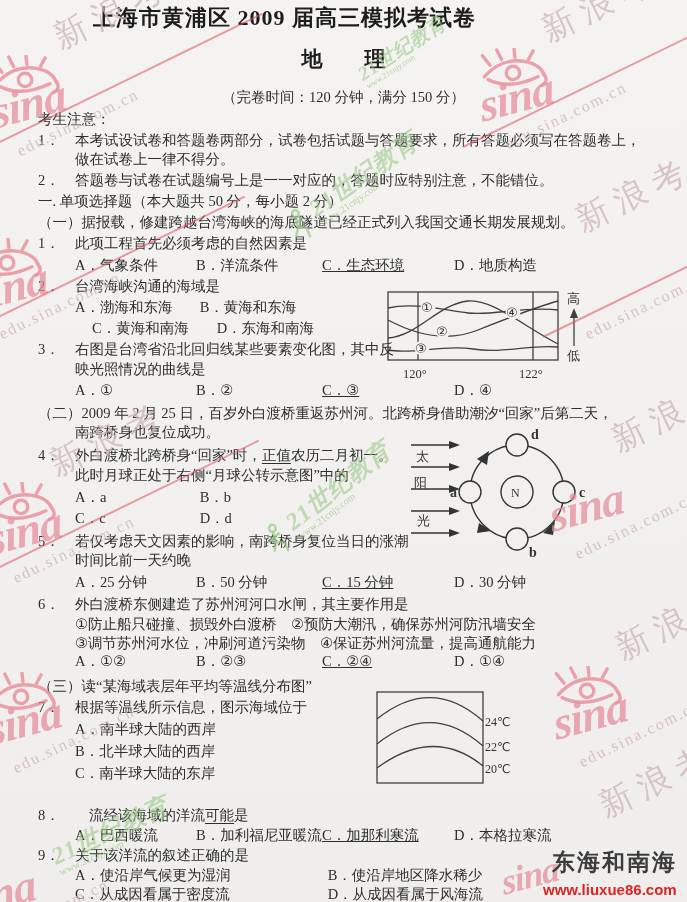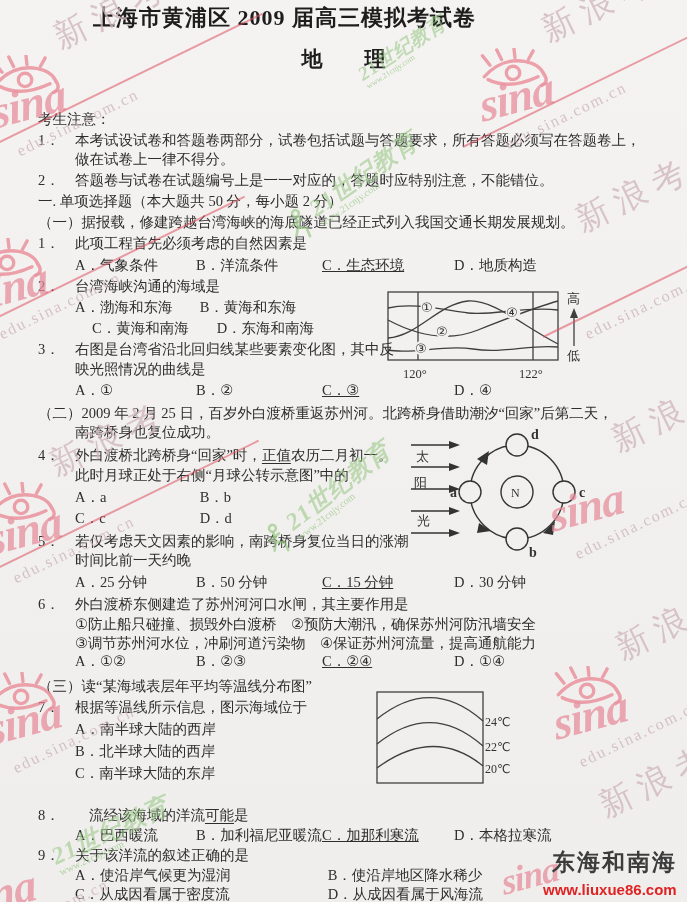--- a/index.html
+++ b/index.html
@@ -47,20 +47,21 @@
   .site-name{left:552px;top:853px;font-size:23px;font-weight:bold;letter-spacing:2px;color:#3c3c3c;z-index:6;}
   .site-url{left:543px;top:880px;font-size:15px;font-weight:bold;color:#e02222;z-index:6;font-family:"Liberation Sans","DejaVu Sans",sans-serif;}
 </style>
 </head>
 <body>
 
 <div class="paper">
 
   <div class="t title" style="left:0;top:8px">上海市黄浦区 2009 届高三模拟考试卷</div>
   <div class="t subject" style="left:0;top:50px">地　　理</div>
+  <div class="t meta" style="left:0;top:88px">（完卷时间：120 分钟，满分 150 分）</div>
 
   <div class="t" style="left:38px;top:110px">考生注意：</div>
   <div class="t" style="left:38px;top:131px">1．</div>
   <div class="t" style="left:75px;top:131px">本考试设试卷和答题卷两部分，试卷包括试题与答题要求，所有答题必须写在答题卷上，</div>
   <div class="t" style="left:75px;top:150px">做在试卷上一律不得分。</div>
   <div class="t" style="left:38px;top:171px">2．</div>
   <div class="t" style="left:75px;top:171px">答题卷与试卷在试题编号上是一一对应的，答题时应特别注意，不能错位。</div>
 
   <div class="t" style="left:38px;top:192px">一. 单项选择题（本大题共 50 分，每小题 2 分）</div>
   <div class="t" style="left:38px;top:213px">（一）据报载，修建跨越台湾海峡的海底隧道已经正式列入我国交通长期发展规划。</div>

